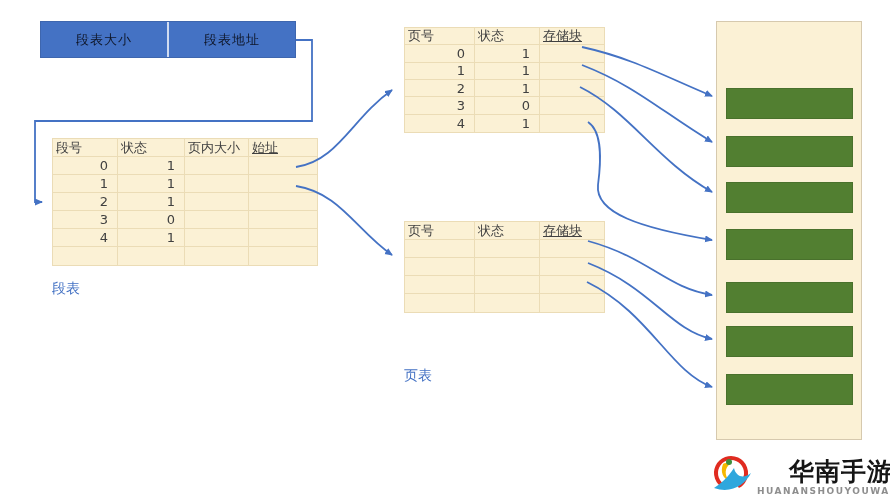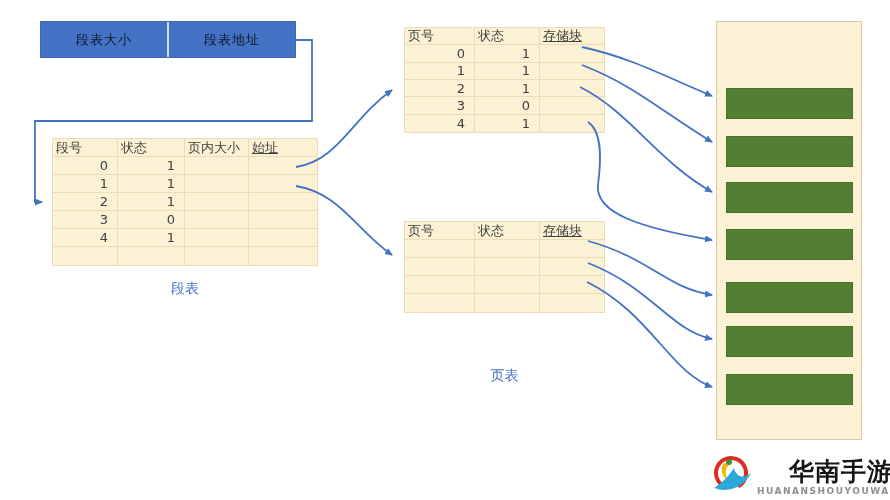--- a/index.html
+++ b/index.html
@@ -54,21 +54,21 @@
   .seg .td:nth-child(3){width:64px;}
   .seg .td:nth-child(4){width:68px;}
   .ptt{left:404px;top:27px;width:201px;}
   .ptt .tr{height:17.33px;}
   .ptb{left:404px;top:221px;width:201px;}
   .ptb .tr{height:18px;}
   .ptt .td:nth-child(1),.ptb .td:nth-child(1){width:70px;}
   .ptt .td:nth-child(2),.ptb .td:nth-child(2){width:65px;}
   .ptt .td:nth-child(3),.ptb .td:nth-child(3){width:64px;}
   
-  .lbl{position:absolute;color:var(--accent);font-size:14px;text-align:center;z-index:4;}
+  .lbl{position:absolute;color:var(--accent);font-size:14px;text-align:left;z-index:4;}
   
   .memory{
     position:absolute;left:716px;top:21px;width:146px;height:419px;
     background:var(--cream);border:1px solid var(--mem-border);box-sizing:border-box;
   }
   .os{
     position:absolute;left:9px;top:19px;width:127px;height:30px;
     background:var(--teal);border:1px solid var(--teal-border);box-sizing:border-box;
     color:#ffffff;font-size:13px;display:flex;align-items:center;justify-content:center;
     white-space:nowrap;

